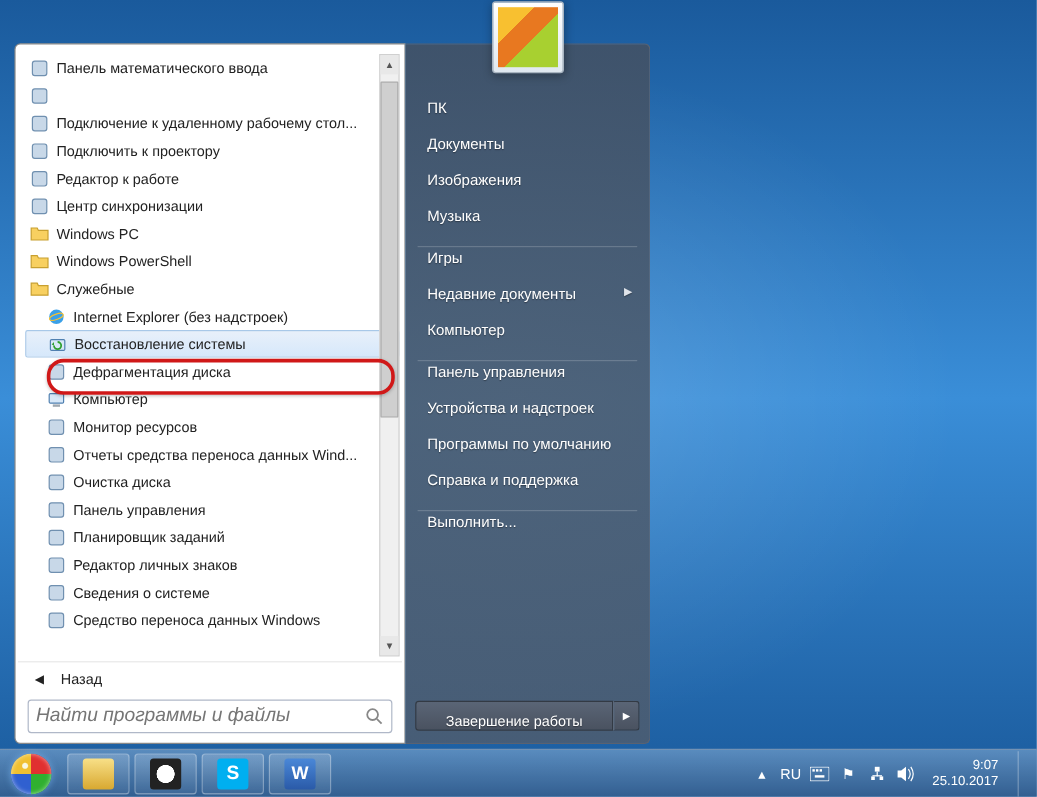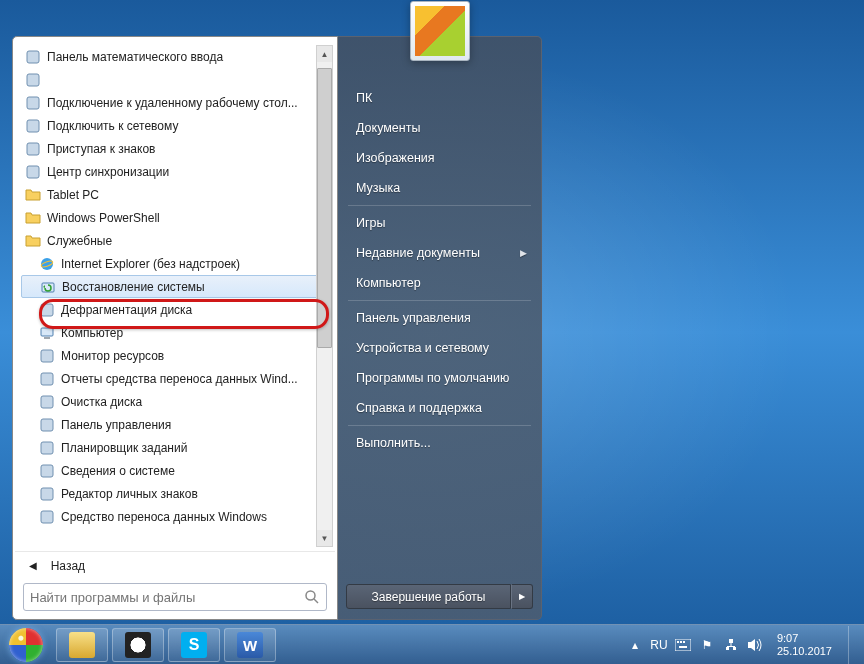--- a/index.html
+++ b/index.html
@@ -14,40 +14,40 @@
 .prog-list li.item .ico { width: 16px; height: 16px; margin-right: 6px; display: inline-flex; align-items: center; justify-content: center; flex-shrink: 0; }
 .prog-list li.item .lbl { white-space: nowrap; overflow: hidden; text-overflow: ellipsis; flex: 1; }
 .prog-list li.sub { padding-left: 18px; }
 .scrollbar-v { position: absolute; right: 2px; top: 4px; width: 17px; bottom: 4px; background: #f0f0f0; border: 1px solid #d0d0d0; }
 .scrollbar-v .arrow { height: 16px; background: #e8e8e8; display: flex; align-items: center; justify-content: center; font-size: 8px; color: #555; }
 .scrollbar-v .track { position: absolute; top: 17px; bottom: 17px; left: 0; right: 0; }
 .scrollbar-v .thumb { background: #cfcfcf; border: 1px solid #aaa; border-radius: 1px; }
 .back-row { height: 28px; display: flex; align-items: center; padding: 0 14px; font-size: 12px; color: #222; cursor: default; border-top: 1px solid #e8e8e8; }
 .back-row .tri { margin-right: 14px; font-size: 10px; }
 .search-row { height: 28px; margin: 4px 8px 0 8px; border: 1px solid #b0b8c8; border-radius: 3px; display: flex; align-items: center; padding: 0 6px; background: #fff; }
-.search-row input { flex: 1; border: none; outline: none; font-size: 13px; color: #888; background: transparent; }
+.search-row input { flex: 1; border: none; outline: none; font-size: 16px; font-style: italic; color: #888; background: transparent; }
 .search-row .sico { width: 16px; height: 16px; color: #777; }
 .right-pane { width: 204px; background: linear-gradient(180deg, rgba(70,80,95,.82), rgba(80,92,108,.82)); border-radius: 0 5px 5px 0; border: 1px solid #5a6270; border-left: none; display: flex; flex-direction: column; position: relative; }
 .user-pic { position: absolute; top: -36px; left: 50%; transform: translateX(-50%); width: 60px; height: 60px; border: 1px solid #a8b4c0; background: linear-gradient(#fff,#e0e8f0); padding: 4px; border-radius: 3px; box-shadow: 0 2px 8px rgba(0,0,0,.3); }
 .user-pic .img { width: 100%; height: 100%; background: linear-gradient(135deg, #f8c030 30%, #e87820 30% 55%, #a8d030 55%); }
 .right-list { list-style: none; padding: 46px 4px 0 4px; font-size: 12.5px; color: #fff; flex: 1; }
-.right-list li.ritem { height: 30px; display: flex; align-items: center; padding: 0 14px; cursor: default; text-shadow: 0 1px 1px rgba(0,0,0,.4); position: relative; }
+.right-list li.ritem { height: 30px; display: flex; padding: 0 14px; cursor: default; text-shadow: 0 1px 1px rgba(0,0,0,.4); position: relative; }
 .right-list li.rsep { height: 1px; background: rgba(255,255,255,.18); margin: 2px 6px; }
 .right-list li.ritem .sub-arrow { position: absolute; right: 10px; font-size: 9px; color: #e0e4ea; }
 .shutdown-row { margin: 6px 8px 10px 8px; display: flex; }
-.shutdown-btn { flex: 1; height: 25px; background: linear-gradient(#5a6576,#4a5260); border: 1px solid #333a44; border-radius: 3px 0 0 3px; color: #fff; font-size: 12px; display: flex; align-items: center; justify-content: center; text-shadow: 0 1px 1px rgba(0,0,0,.4); cursor: default; }
+.shutdown-btn { flex: 1; height: 25px; background: linear-gradient(#5a6576,#4a5260); border: 1px solid #333a44; border-radius: 3px 0 0 3px; color: #fff; font-size: 12px; display: flex; align-items: flex-end; justify-content: center; text-shadow: 0 1px 1px rgba(0,0,0,.4); cursor: default; }
 .shutdown-arrow { width: 22px; height: 25px; background: linear-gradient(#5a6576,#4a5260); border: 1px solid #333a44; border-left: 1px solid #6a7484; border-radius: 0 3px 3px 0; display: flex; align-items: center; justify-content: center; color: #fff; font-size: 8px; cursor: default; }
 .highlight-ring { position: absolute; border: 3px solid #d01818; border-radius: 14px; pointer-events: none; box-shadow: 0 1px 3px rgba(0,0,0,.25); }
 .taskbar { position: absolute; left: 0; right: 0; bottom: 0; height: 40px; background: linear-gradient(180deg, rgba(200,220,240,.35), rgba(80,100,130,.45)); border-top: 1px solid rgba(255,255,255,.3); display: flex; align-items: center; padding: 0 6px; }
 .start-orb { width: 40px; height: 40px; display: flex; align-items: center; justify-content: center; margin-right: 10px; cursor: default; }
 .orb { width: 34px; height: 34px; border-radius: 50%; background: radial-gradient(circle at 35% 30%, #f8f8e0 2px, transparent 3px), conic-gradient(#e03030 0 90deg, #30b030 90deg 180deg, #3060d0 180deg 270deg, #f0c030 270deg 360deg); box-shadow: inset 0 0 4px rgba(255,255,255,.6), 0 0 6px rgba(120,180,240,.7); }
 .tb-btn { width: 52px; height: 34px; margin-right: 4px; border: 1px solid rgba(255,255,255,.3); border-radius: 3px; background: linear-gradient(rgba(255,255,255,.18), rgba(255,255,255,.05)); display: flex; align-items: center; justify-content: center; cursor: default; }
 .tb-btn .tico { width: 26px; height: 26px; border-radius: 3px; }
 .tray { margin-left: auto; display: flex; align-items: center; gap: 8px; color: #fff; font-size: 11px; }
-.tray .clock { line-height: 13px; margin-left: 6px; margin-right: 4px; }
+.tray .clock { text-align: right; line-height: 13px; margin-left: 6px; margin-right: 4px; }
 .tray .showdt { width: 10px; height: 38px; border-left: 1px solid rgba(255,255,255,.3); margin-left: 4px; }
 .ico svg { width: 16px; height: 16px; }
 .tico-folder { background: linear-gradient(#f8e088,#d8a830); }
 .tico-panda { background: radial-gradient(circle at 50% 50%, #fff 40%, #222 42%); }
 .tico-skype { background: #00aff0; border-radius: 50%; position: relative; }
 .tico-skype::after { content:"S"; color:#fff; position:absolute; left:50%; top:50%; transform:translate(-50%,-50%); font-weight:bold; font-size:16px;}
 .tico-word { background: linear-gradient(#4a88d8,#2a5aa8); position:relative;}
 .tico-word::after { content:"W"; color:#fff; position:absolute; left:50%; top:50%; transform:translate(-50%,-50%); font-weight:bold; font-size:15px;}
 .tray-icon { width:16px; height:16px; display:inline-flex; align-items:center; justify-content:center; color:#fff; font-size:12px;}
 </style>
@@ -80,45 +80,45 @@
               </svg>
             </span>
             <span class="lbl">Подключение к удаленному рабочему стол...</span>
           </li>
           <li class="item">
             <span class="ico">
               <svg viewBox="0 0 16 16">
                 <rect x="2" y="2" width="12" height="12" rx="2" fill="#c8d8e8" stroke="#7090b0"></rect>
               </svg>
             </span>
-            <span class="lbl">Подключить к сетевому</span>
-          </li>
-          <li class="item">
-            <span class="ico">
-              <svg viewBox="0 0 16 16">
-                <rect x="2" y="2" width="12" height="12" rx="2" fill="#c8d8e8" stroke="#7090b0"></rect>
-              </svg>
-            </span>
-            <span class="lbl">Приступая к знаков</span>
+            <span class="lbl">Подключить к проектору</span>
+          </li>
+          <li class="item">
+            <span class="ico">
+              <svg viewBox="0 0 16 16">
+                <rect x="2" y="2" width="12" height="12" rx="2" fill="#c8d8e8" stroke="#7090b0"></rect>
+              </svg>
+            </span>
+            <span class="lbl">Редактор к работе</span>
           </li>
           <li class="item">
             <span class="ico">
               <svg viewBox="0 0 16 16">
                 <rect x="2" y="2" width="12" height="12" rx="2" fill="#c8d8e8" stroke="#7090b0"></rect>
               </svg>
             </span>
             <span class="lbl">Центр синхронизации</span>
           </li>
           <li class="item folder">
             <span class="ico">
               <svg viewBox="0 0 16 16">
                 <path d="M1 3h5l1 2h8v8H1z" fill="#f8d060" stroke="#c8a030"></path>
               </svg>
             </span>
-            <span class="lbl">Tablet PC</span>
+            <span class="lbl">Windows PC</span>
           </li>
           <li class="item folder">
             <span class="ico">
               <svg viewBox="0 0 16 16">
                 <path d="M1 3h5l1 2h8v8H1z" fill="#f8d060" stroke="#c8a030"></path>
               </svg>
             </span>
             <span class="lbl">Windows PowerShell</span>
           </li>
           <li class="item folder">
@@ -204,29 +204,29 @@
               </svg>
             </span>
             <span class="lbl">Планировщик заданий</span>
           </li>
           <li class="item sub">
             <span class="ico">
               <svg viewBox="0 0 16 16">
                 <rect x="2" y="2" width="12" height="12" rx="2" fill="#c8d8e8" stroke="#7090b0"></rect>
               </svg>
             </span>
+            <span class="lbl">Редактор личных знаков</span>
+          </li>
+          <li class="item sub">
+            <span class="ico">
+              <svg viewBox="0 0 16 16">
+                <rect x="2" y="2" width="12" height="12" rx="2" fill="#c8d8e8" stroke="#7090b0"></rect>
+              </svg>
+            </span>
             <span class="lbl">Сведения о системе</span>
-          </li>
-          <li class="item sub">
-            <span class="ico">
-              <svg viewBox="0 0 16 16">
-                <rect x="2" y="2" width="12" height="12" rx="2" fill="#c8d8e8" stroke="#7090b0"></rect>
-              </svg>
-            </span>
-            <span class="lbl">Редактор личных знаков</span>
           </li>
           <li class="item sub">
             <span class="ico">
               <svg viewBox="0 0 16 16">
                 <rect x="2" y="2" width="12" height="12" rx="2" fill="#c8d8e8" stroke="#7090b0"></rect>
               </svg>
             </span>
             <span class="lbl">Средство переноса данных Windows</span>
           </li>
         </ul>
@@ -279,21 +279,21 @@
           <span class="sub-arrow">▶</span>
         </li>
         <li class="ritem">
           <span>Компьютер</span>
         </li>
         <li class="rsep"></li>
         <li class="ritem">
           <span>Панель управления</span>
         </li>
         <li class="ritem">
-          <span>Устройства и сетевому</span>
+          <span>Устройства и надстроек</span>
         </li>
         <li class="ritem">
           <span>Программы по умолчанию</span>
         </li>
         <li class="ritem">
           <span>Справка и поддержка</span>
         </li>
         <li class="rsep"></li>
         <li class="ritem">
           <span>Выполнить...</span>

